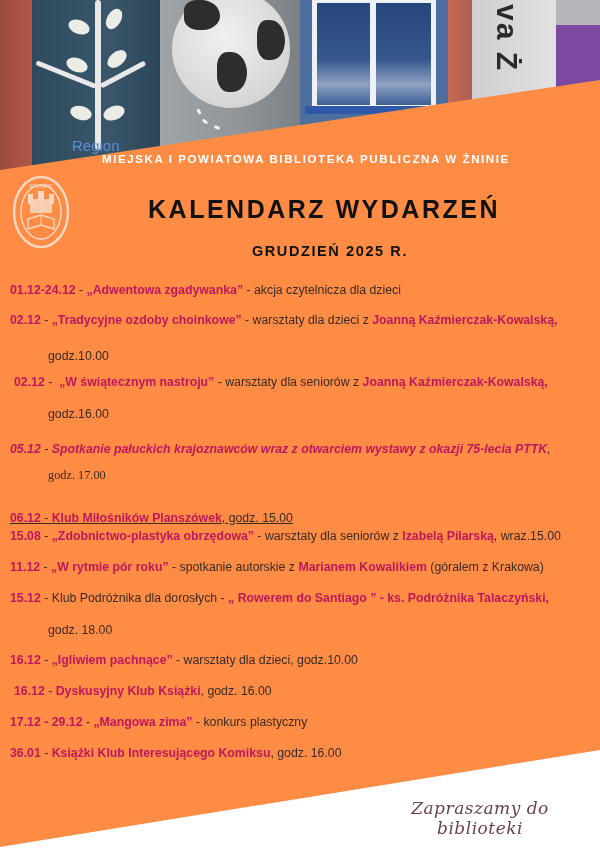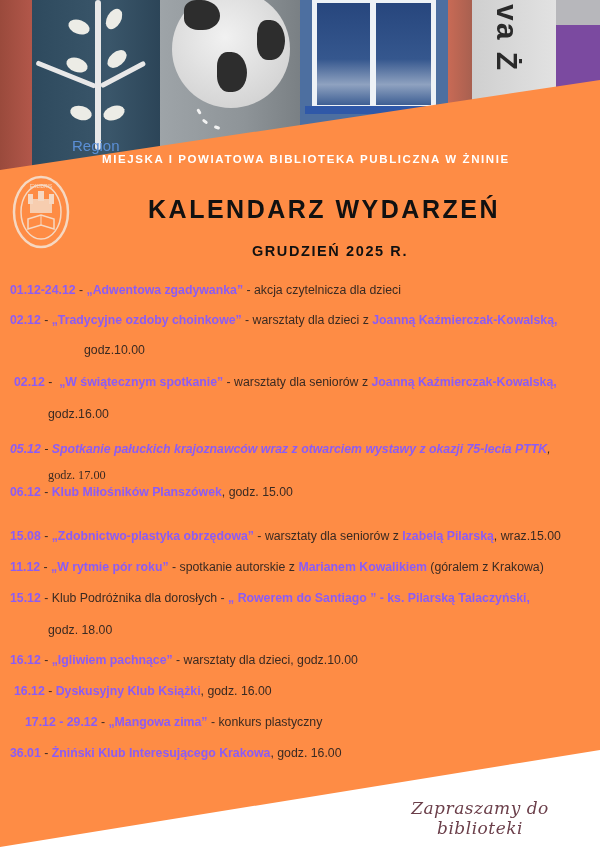--- a/index.html
+++ b/index.html
@@ -37,21 +37,21 @@
 
   
   .library-name { position:absolute; left: 100px; top: 153px; width: 500px; text-align:left; color:#ffffff; font-size: 11.5px; font-weight: 700; letter-spacing: 1.6px; padding-left: 2px; }
   .logo { position:absolute; left: 12px; top: 175px; width: 58px; height: 74px; }
   .title { position:absolute; left: 0; top: 195px; width: 600px; text-align:center; color:#111111; font-size: 25px; font-weight: 700; letter-spacing: 2.5px; padding-left: 48px; box-sizing:border-box; }
   .subtitle { position:absolute; left: 0; top: 243px; width: 600px; text-align:center; color:#111111; font-size: 14.5px; font-weight: 700; letter-spacing: 1.6px; padding-left: 60px; box-sizing:border-box; }
 
   
   .events { position:absolute; left: 0; top: 283px; width: 600px; }
   .line { position:absolute; left: 10px; font-size: 12.3px; color:#3a2a22; white-space: nowrap; }
-  .line .b { color:#8b5cf6; font-weight:700;margin-top:48px; }
+  .line .b { color:#be185d; font-weight:700;margin-top:48px; }
   .line .n { color:#3a2a22; }
   .indent { left: 48px; }
 
   .closing { position:absolute; left: 375px; top: 798px; width: 210px; text-align:center; color:#6b3f4a; font-family: "DejaVu Serif", serif; font-style: italic; font-size: 17px; letter-spacing: 0.5px; }
 </style>
 </head>
 <body>
 
 <div class="photo">
   <div class="seg seg-red1"></div>
@@ -103,29 +103,29 @@
   <line x1="29" y1="40" x2="29" y2="50" stroke="#f6d8c2" stroke-width="1"></line>
   <text x="29" y="13" text-anchor="middle" font-size="5" fill="#f6d8c2" font-family="Liberation Sans, sans-serif">EXLIBRIS</text>
 </svg>
 
 <div class="title">KALENDARZ WYDARZEŃ</div>
 <div class="subtitle">GRUDZIEŃ 2025 R.</div>
 
 <div class="events" id="events">
     <div class="line" style="top: 0px; left: 10px;"><span class="b">01.12-24.12</span><span class="n" style="white-space: pre;"> - </span><span class="b">„Adwentowa zgadywanka”</span><span class="n"> - akcja czytelnicza dla dzieci</span></div>
     <div class="line" style="top: 30px; left: 10px;"><span class="b">02.12</span><span class="n" style="white-space: pre;"> - </span><span class="b">„Tradycyjne ozdoby choinkowe”</span><span class="n"> - warsztaty dla dzieci z </span><span class="b">Joanną Kaźmierczak-Kowalską,</span></div>
-    <div class="line indent" style="top: 60px; margin-left: 36px;">godz.10.00</div>
-    <div class="line" style="top: 92px; left: 14px;"><span class="b">02.12</span><span class="n" style="white-space: pre;"> -  </span><span class="b">„W świątecznym spotkanie”</span><span class="n"> - warsztaty dla seniorów z </span><span class="b">Joanną Kaźmierczak-Kowalską,</span></div>
+    <div class="line indent" style="top: 66px;">godz.10.00</div>
+    <div class="line" style="top: 92px; left: 14px;"><span class="b">02.12</span><span class="n" style="white-space: pre;"> -  </span><span class="b">„W świątecznym nastroju”</span><span class="n"> - warsztaty dla seniorów z </span><span class="b">Joanną Kaźmierczak-Kowalską,</span></div>
     <div class="line indent" style="top: 124px; text-align: center;">godz.16.00</div>
     <div class="line" style="top: 159px; left: 10px; font-style: italic;"><span class="b">05.12</span><span class="n" style="white-space: pre;"> - </span><span class="b">Spotkanie pałuckich krajoznawców wraz z otwarciem wystawy z okazji 75-lecia PTTK</span><span class="n">,</span></div>
     <div class="line indent" style="top: 185px; font-family: Liberation Serif, serif;">godz. 17.00</div>
-    <div class="line" style="top: 202px; left: 10px;"><span class="b">06.12</span><span class="n" style="white-space: pre;"> - </span><span class="b">Klub Miłośników Planszówek</span><span class="n">, godz. 15.00</span></div>
+    <div class="line" style="top: 228px; left: 10px; text-decoration: underline;"><span class="b">06.12</span><span class="n" style="white-space: pre;"> - </span><span class="b">Klub Miłośników Planszówek</span><span class="n">, godz. 15.00</span></div>
     <div class="line" style="top: 246px; left: 10px;"><span class="b">15.08</span><span class="n" style="white-space: pre;"> - </span><span class="b">„Zdobnictwo-plastyka obrzędowa”</span><span class="n"> - warsztaty dla seniorów z </span><span class="b">Izabelą Pilarską</span><span class="n">, wraz.15.00</span></div>
     <div class="line" style="top: 277px; left: 10px; text-align: center;"><span class="b">11.12</span><span class="n" style="white-space: pre;"> - </span><span class="b">„W rytmie pór roku”</span><span class="n"> - spotkanie autorskie z </span><span class="b">Marianem Kowalikiem</span><span class="n"> (góralem z Krakowa)</span></div>
-    <div class="line" style="top: 308px; left: 10px;"><span class="b">15.12</span><span class="n" style="white-space: pre;"> - </span><span class="n">Klub Podróżnika dla dorosłych - </span><span class="b">„ Rowerem do Santiago ” - ks. Pilarską Talaczyński,</span></div>
+    <div class="line" style="top: 308px; left: 10px;"><span class="b">15.12</span><span class="n" style="white-space: pre;"> - </span><span class="n">Klub Podróżnika dla dorosłych - </span><span class="b">„ Rowerem do Santiago ” - ks. Podróżnika Talaczyński,</span></div>
     <div class="line indent" style="top: 340px;">godz. 18.00</div>
     <div class="line" style="top: 370px; left: 10px;"><span class="b">16.12</span><span class="n" style="white-space: pre;"> - </span><span class="b">„Igliwiem pachnące”</span><span class="n"> - warsztaty dla dzieci, godz.10.00</span></div>
     <div class="line" style="top: 401px; left: 14px;"><span class="b">16.12</span><span class="n" style="white-space: pre;"> - </span><span class="b">Dyskusyjny Klub Książki</span><span class="n">, godz. 16.00</span></div>
-    <div class="line" style="top: 432px; left: 25px;"><span class="b">17.12 - 29.12</span><span class="n" style="white-space: pre;"> - </span><span class="b">„Mangowa zima”</span><span class="n"> - konkurs plastyczny</span></div>
-    <div class="line" style="top: 463px; left: 10px;"><span class="b">36.01</span><span class="n" style="white-space: pre;"> - </span><span class="b">Żniński Klub Interesującego Krakowa</span><span class="n">, godz. 16.00</span></div>
+    <div class="line" style="top: 432px; left: 10px;"><span class="b">17.12 - 29.12</span><span class="n" style="white-space: pre;"> - </span><span class="b">„Mangowa zima”</span><span class="n"> - konkurs plastyczny</span></div>
+    <div class="line" style="top: 463px; left: 10px;"><span class="b">36.01</span><span class="n" style="white-space: pre;"> - </span><span class="b">Książki Klub Interesującego Komiksu</span><span class="n">, godz. 16.00</span></div>
   </div>
 
 <div class="closing">Zapraszamy do biblioteki</div>
 
 </body></html>

